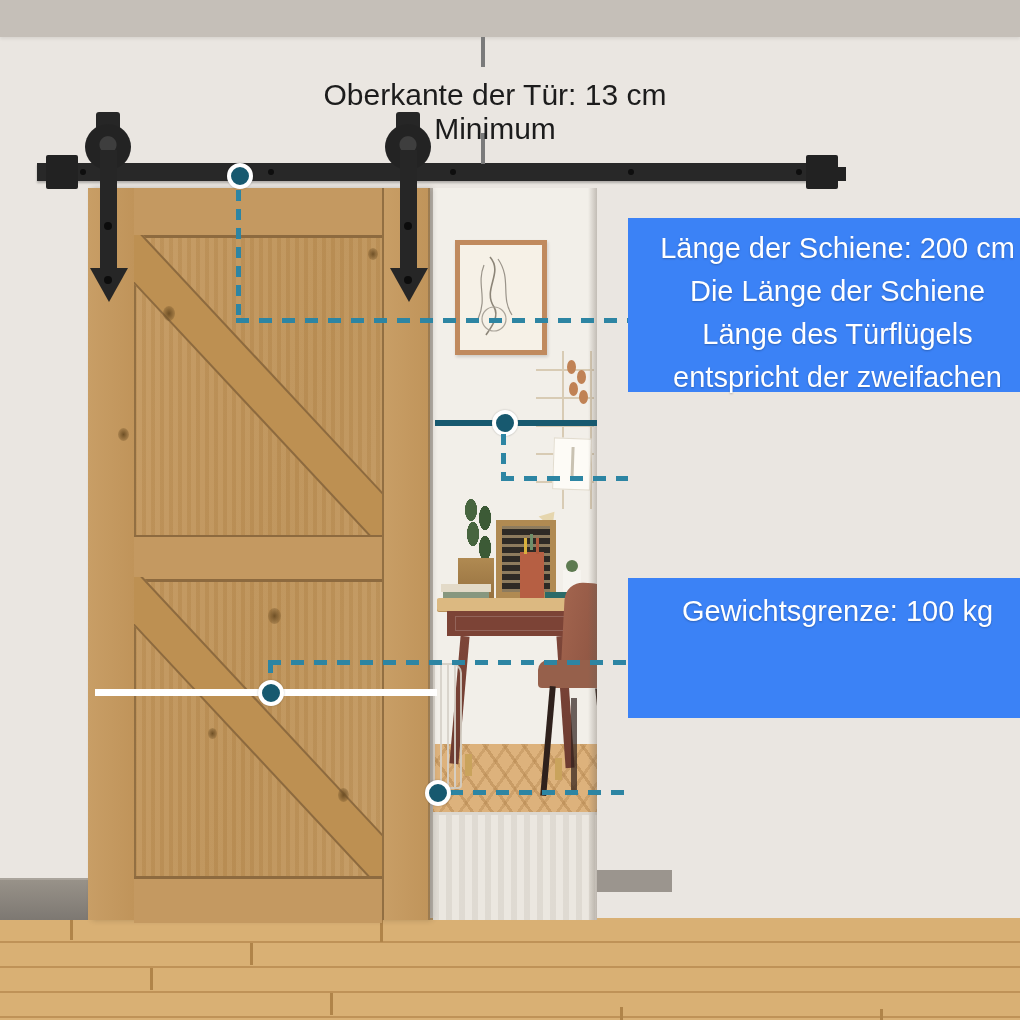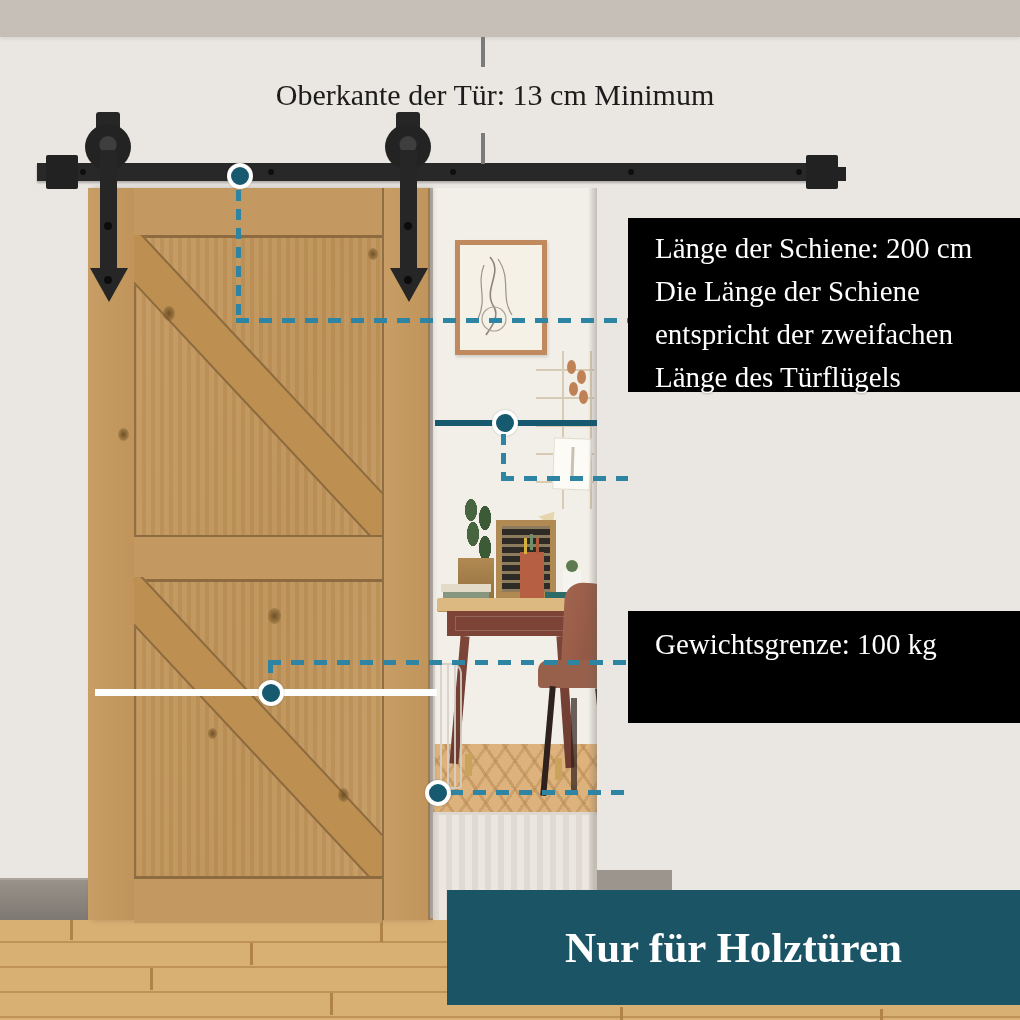--- a/index.html
+++ b/index.html
@@ -1,17 +1,17 @@
 <!DOCTYPE html>
 <html><head>
 <meta charset="utf-8">
 <style>
   html,body{margin:0;padding:0;background:#555;}
   .scene{position:relative;width:1020px;height:1020px;overflow:hidden;
-         font-family:Liberation Serif, serif;background:#eae6e1;}
+         font-family:Liberation Sans, sans-serif;background:#eae6e1;}
   .abs{position:absolute;}
 
   
   .top-band{left:0;top:0;width:1020px;height:37px;background:#c5bfb8;
             box-shadow:0 2px 3px rgba(0,0,0,.08);}
   .floor{left:0;top:918px;width:1020px;height:102px;
          background:repeating-linear-gradient(180deg,#d9b074 0 23px,#bf9257 23px 25px);}
   .floor-joint{width:3px;height:22px;background:#b08449;}
   .baseboard-left{left:0;top:878px;width:90px;height:40px;
                   background:linear-gradient(#989289,#7d7872);border-top:2px solid #aaa49c;}
@@ -116,28 +116,28 @@
   .dim-seg{width:4px;background:#7b7b7b;left:481px;}
   .top-note{left:260px;top:78px;width:470px;text-align:center;font-size:30px;color:#1c1c1c;}
   .dash-h{height:5px;background:repeating-linear-gradient(90deg,#2d85a3 0 13px,rgba(0,0,0,0) 13px 23px);}
   .dash-v{width:5px;background:repeating-linear-gradient(180deg,#2d85a3 0 11px,rgba(0,0,0,0) 11px 19px);}
   .solid-teal{height:6px;background:#17596f;}
   .solid-white{height:7px;background:#fff;}
   .marker{width:26px;height:26px;border-radius:50%;background:#17596f;border:4px solid #fff;
           box-sizing:border-box;box-shadow:0 0 2px rgba(0,0,0,.25);}
 
   
-  .panel{left:628px;width:392px;background:#000000;color:#fff;font-size:29px;
-         text-shadow:0 1px 2px rgba(0,0,0,.25);}
+  .panel{left:628px;width:392px;background:#3b82f6;color:#fff;font-size:29px;
+         text-shadow:0 1px 2px rgba(0,0,0,.25);text-align:center;}
   .panel .ln{padding-left:27px;white-space:nowrap;}
   .p1{top:218px;height:174px;padding-top:9px;box-sizing:border-box;}
   .p1 .ln{line-height:43px;}
   .p2{top:433px;height:84px;}
   .p2 .ln{line-height:84px;}
-  .p3{top:611px;height:112px;padding-top:10px;box-sizing:border-box;}
+  .p3{top:578px;height:140px;padding-top:10px;box-sizing:border-box;}
   .p3 .ln{line-height:47px;}
   .p4{top:742px;height:94px;padding-top:6px;box-sizing:border-box;}
   .p4 .ln{line-height:42px;}
 
   .footer-banner{left:447px;top:890px;width:573px;height:115px;background:#1b5465;
                  display:flex;align-items:center;justify-content:center;
                  color:#fff;font-size:43px;font-weight:bold;}
 </style>
 </head>
 <body>
@@ -275,24 +275,21 @@
   <div class="abs dash-v" style="left:268px;top:662px;height:22px;"></div>
   <div class="abs dash-h" style="left:268px;top:660px;width:360px;"></div>
   <div class="abs marker" style="left:258px;top:680px;"></div>
 
   <div class="abs dash-h" style="left:450px;top:790px;width:178px;"></div>
   <div class="abs marker" style="left:425px;top:780px;"></div>
 
   <div class="abs panel p1">
     <div class="ln">Länge der Schiene: 200 cm</div>
     <div class="ln">Die Länge der Schiene</div>
+    <div class="ln">Länge des Türflügels</div>
     <div class="ln">entspricht der zweifachen</div>
-    <div class="ln">Länge des Türflügels</div>
   </div>
   <div class="abs panel p3">
     <div class="ln">Gewichtsgrenze: 100 kg</div>
   </div>
 
-  <div class="abs footer-banner">
-    <span>Nur für Holztüren</span>
-  </div>
 
 </div>
 
 </body></html>

